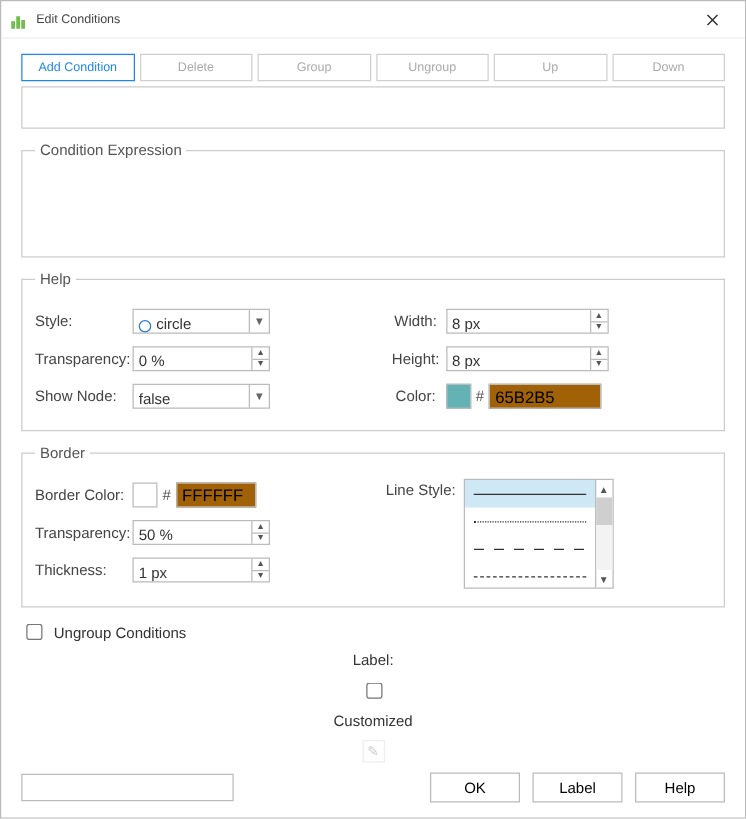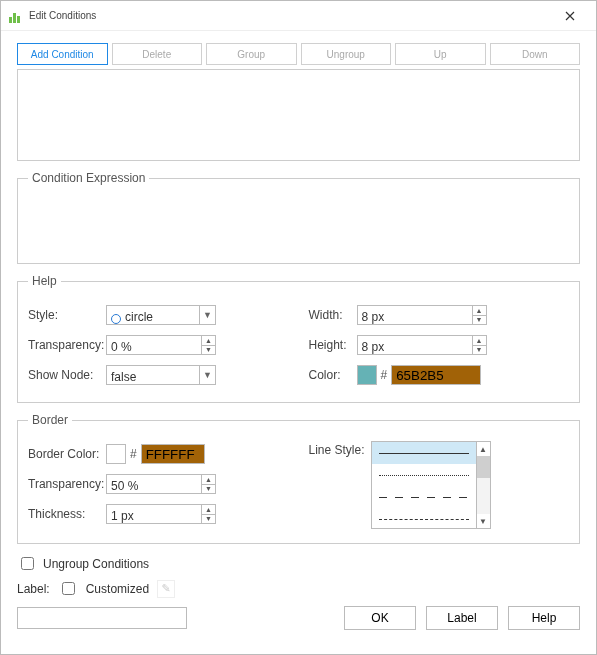--- a/index.html
+++ b/index.html
@@ -93,21 +93,21 @@
   .frow {
     display: flex;
     align-items: center;
     height: 26px;
     margin: 4px 0;
   }
   .flabel {
     width: 78px;
     color: #444;
   }
-  .flabel.wnarrow { width: 48px; }
+  .flabel.wnarrow { width: 48px; text-align: center; }
 
   .combo, .txt, .spinner, .colorfield {
     height: 20px;
     border: 1px solid #bbb;
     background: #fff;
     font-size: 12px;
     display: flex;
     align-items: flex-end;
   }
   .combo {
@@ -197,20 +197,21 @@
 
   .impcond {
     display: flex; align-items: center; gap: 6px;
     margin-top: 10px;
   }
   .impcond input[type=checkbox]{ width: 13px; height: 13px; }
 
   .labelrow {
     display: flex; align-items: center; gap: 8px;
     margin-top: 6px;
+    flex-direction: column;
   }
   .labelrow .edit-icon {
     width: 18px; height: 18px;
     border: 1px solid #eee;
     display: flex; align-items: center; justify-content: center;
     color: #ccc; font-size: 11px;
   }
 
   .footer {
     display: flex;

